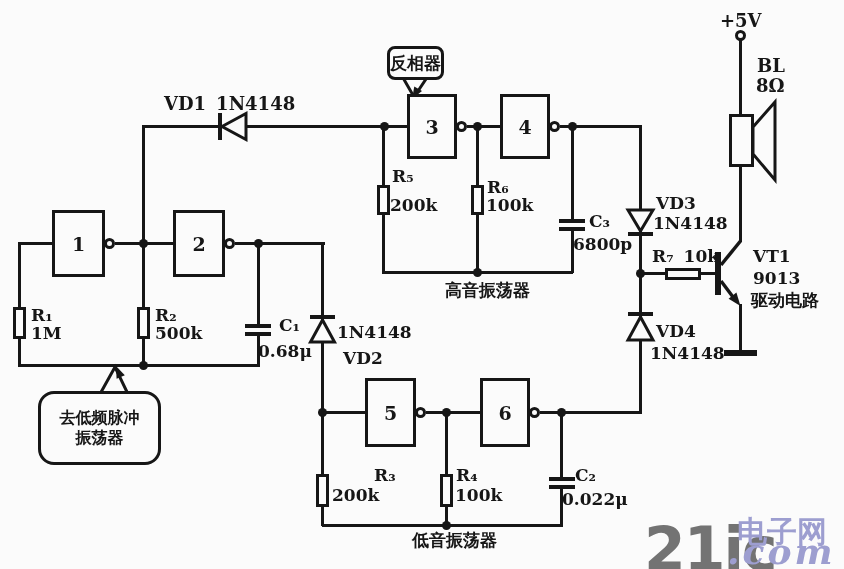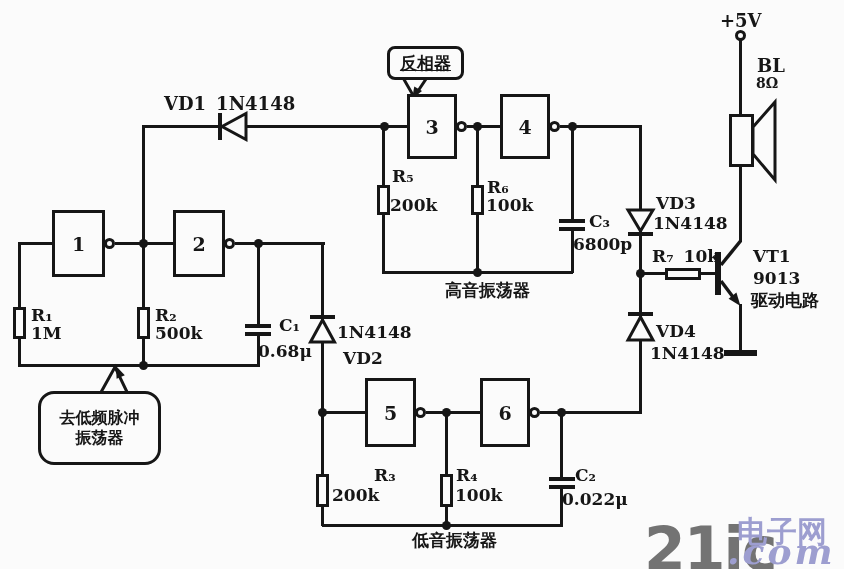--- a/index.html
+++ b/index.html
@@ -151,31 +151,31 @@
   <div class="bub" style="left:224px;top:238px;"></div>
   <div class="bub" style="left:456px;top:121px;"></div>
   <div class="bub" style="left:549px;top:121px;"></div>
   <div class="bub" style="left:415px;top:407px;"></div>
   <div class="bub" style="left:529px;top:407px;"></div>
 
   <div class="res" style="left:729px;top:114px;width:25px;height:53px;"></div>
   <div class="term" style="left:735px;top:30px;"></div>
   <div class="w" style="left:724px;top:350px;width:33px;height:6px;"></div>
 
-  <div class="callout" style="left:387px;top:46px;width:77px;height:34px;border-radius:8px;font-size:17px;text-decoration:underline;">
+  <div class="callout" style="left:387px;top:46px;width:57px;height:34px;border-radius:8px;font-size:17px;">
     <span>反相器</span>
   </div>
   <div class="callout" style="left:38px;top:391px;width:123px;height:74px;border-radius:16px;font-size:16px;line-height:20px;">
     <span>去低频脉冲</span>
     <span>振荡器</span>
   </div>
 
   <div class="lbl" style="left:720px;top:11px;font-size:18px;">+5V</div>
   <div class="lbl" style="left:757px;top:56px;font-size:18px;">BL</div>
-  <div class="lbl" style="left:756px;top:76px;font-size:14px;">8Ω</div>
+  <div class="lbl" style="left:756px;top:76px;font-size:18px;">8Ω</div>
 
   <div class="lbl" style="left:164px;top:94px;font-size:18px;">
     <span class="sp1">VD1</span><span>1N4148</span>
   </div>
 
   <div class="lbl" style="left:31px;top:306px;">R₁</div>
   <div class="lbl" style="left:31px;top:324px;">1M</div>
   <div class="lbl" style="left:155px;top:306px;">R₂</div>
   <div class="lbl" style="left:155px;top:324px;">500k</div>
   <div class="lbl" style="left:279px;top:316px;">C₁</div>

